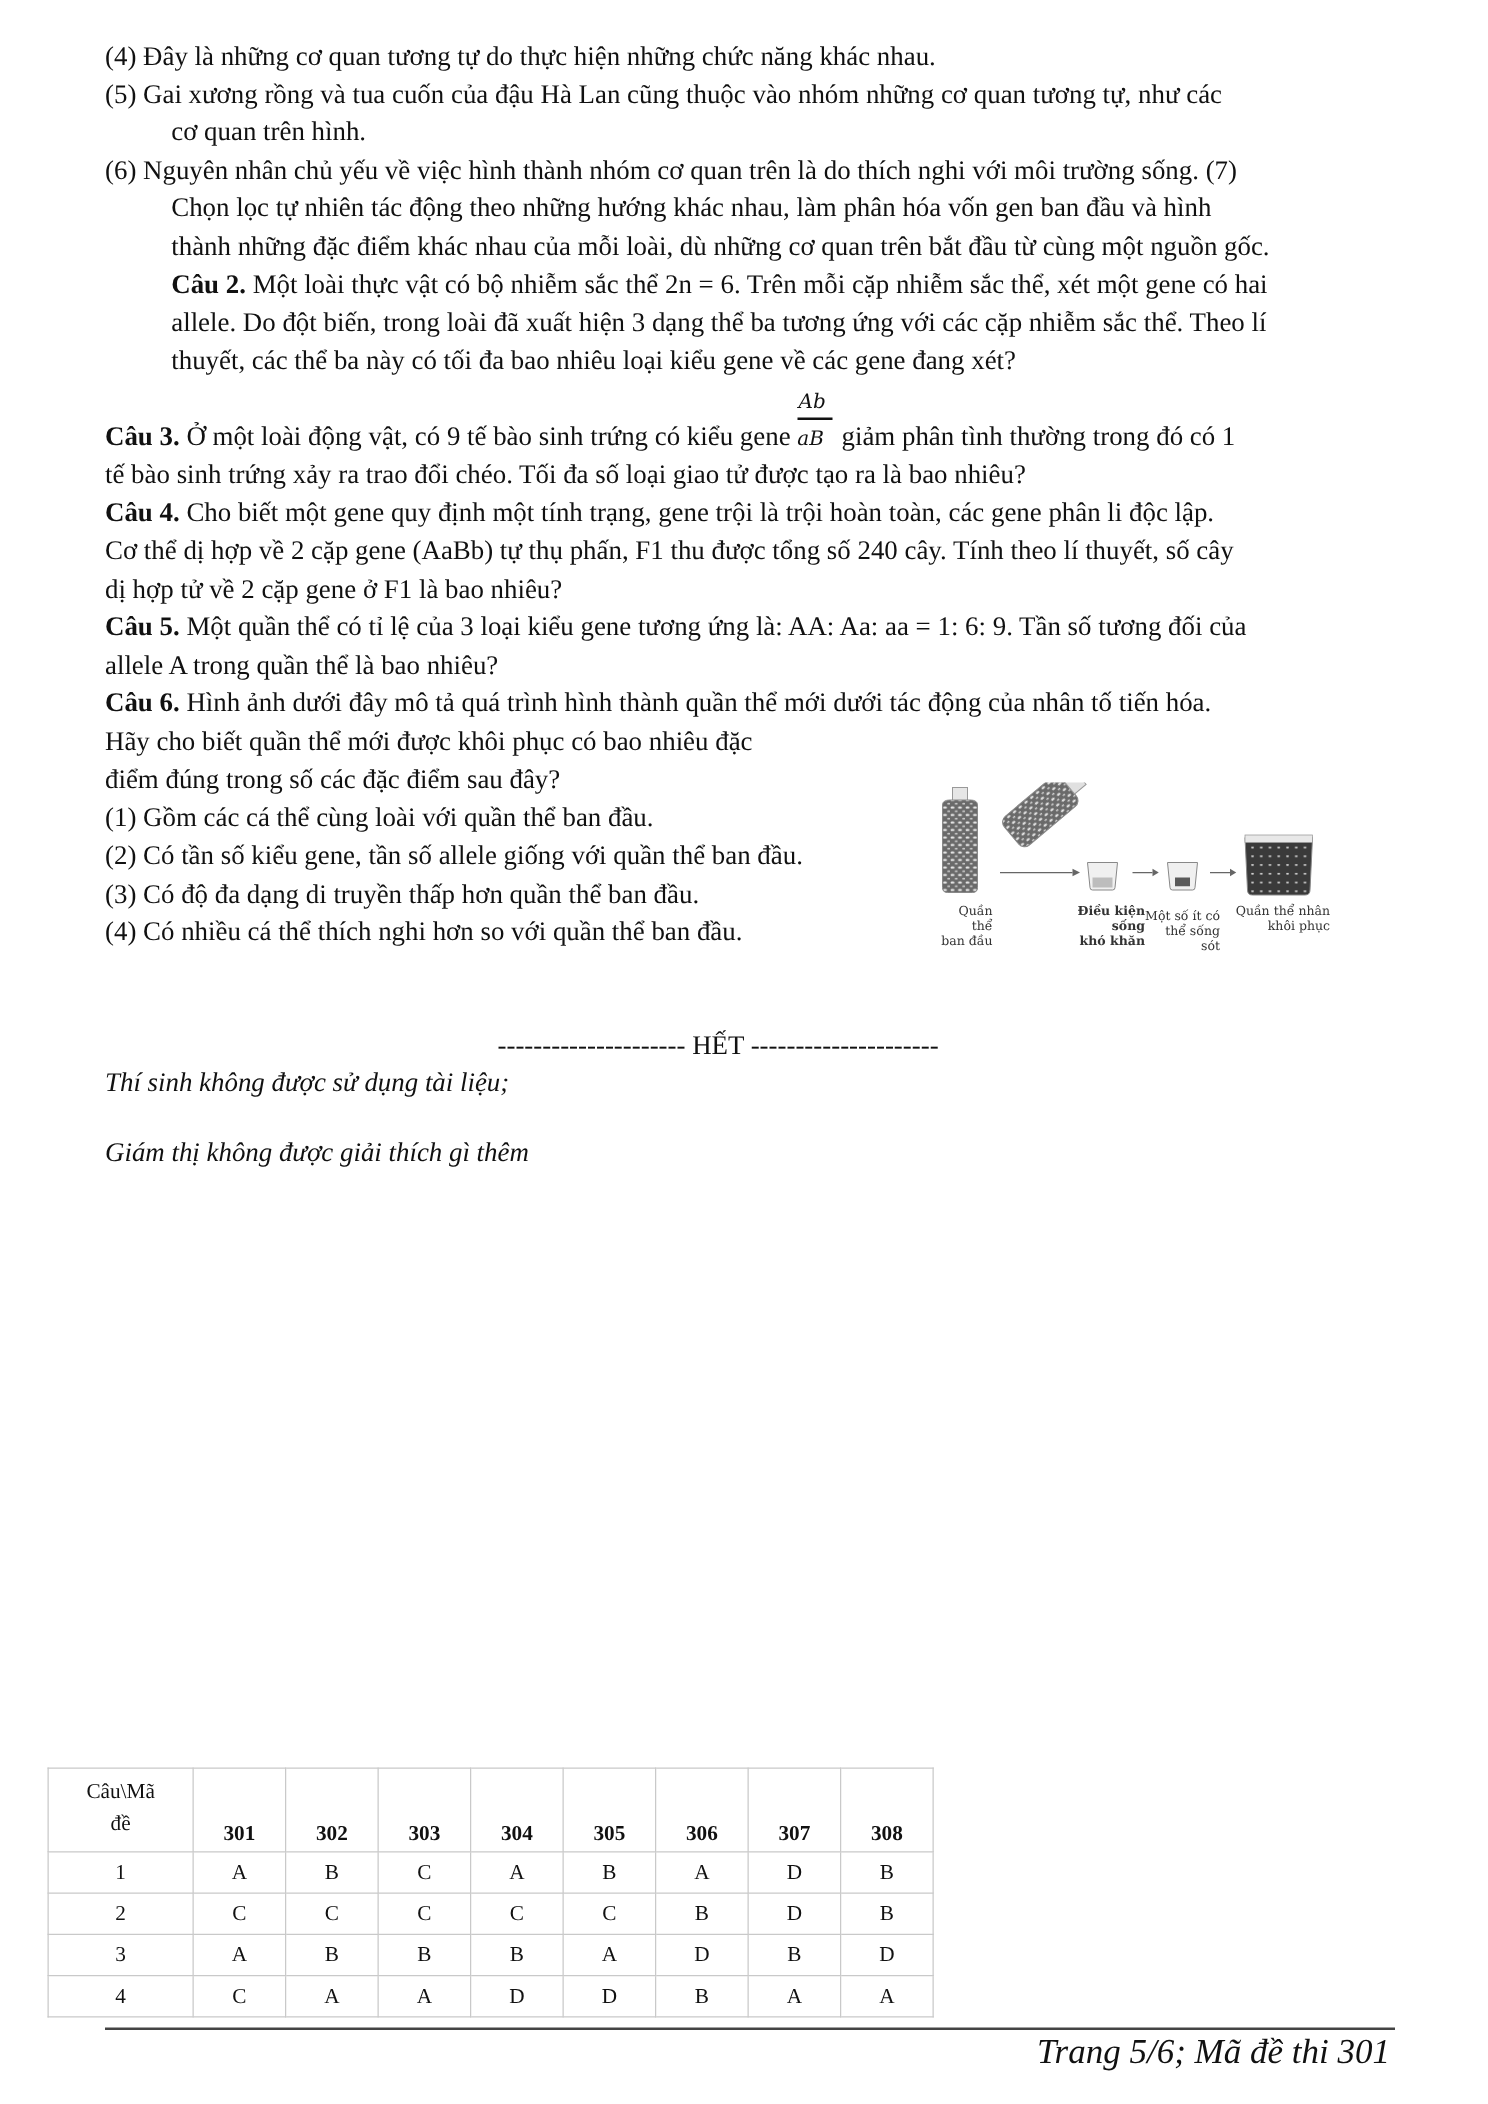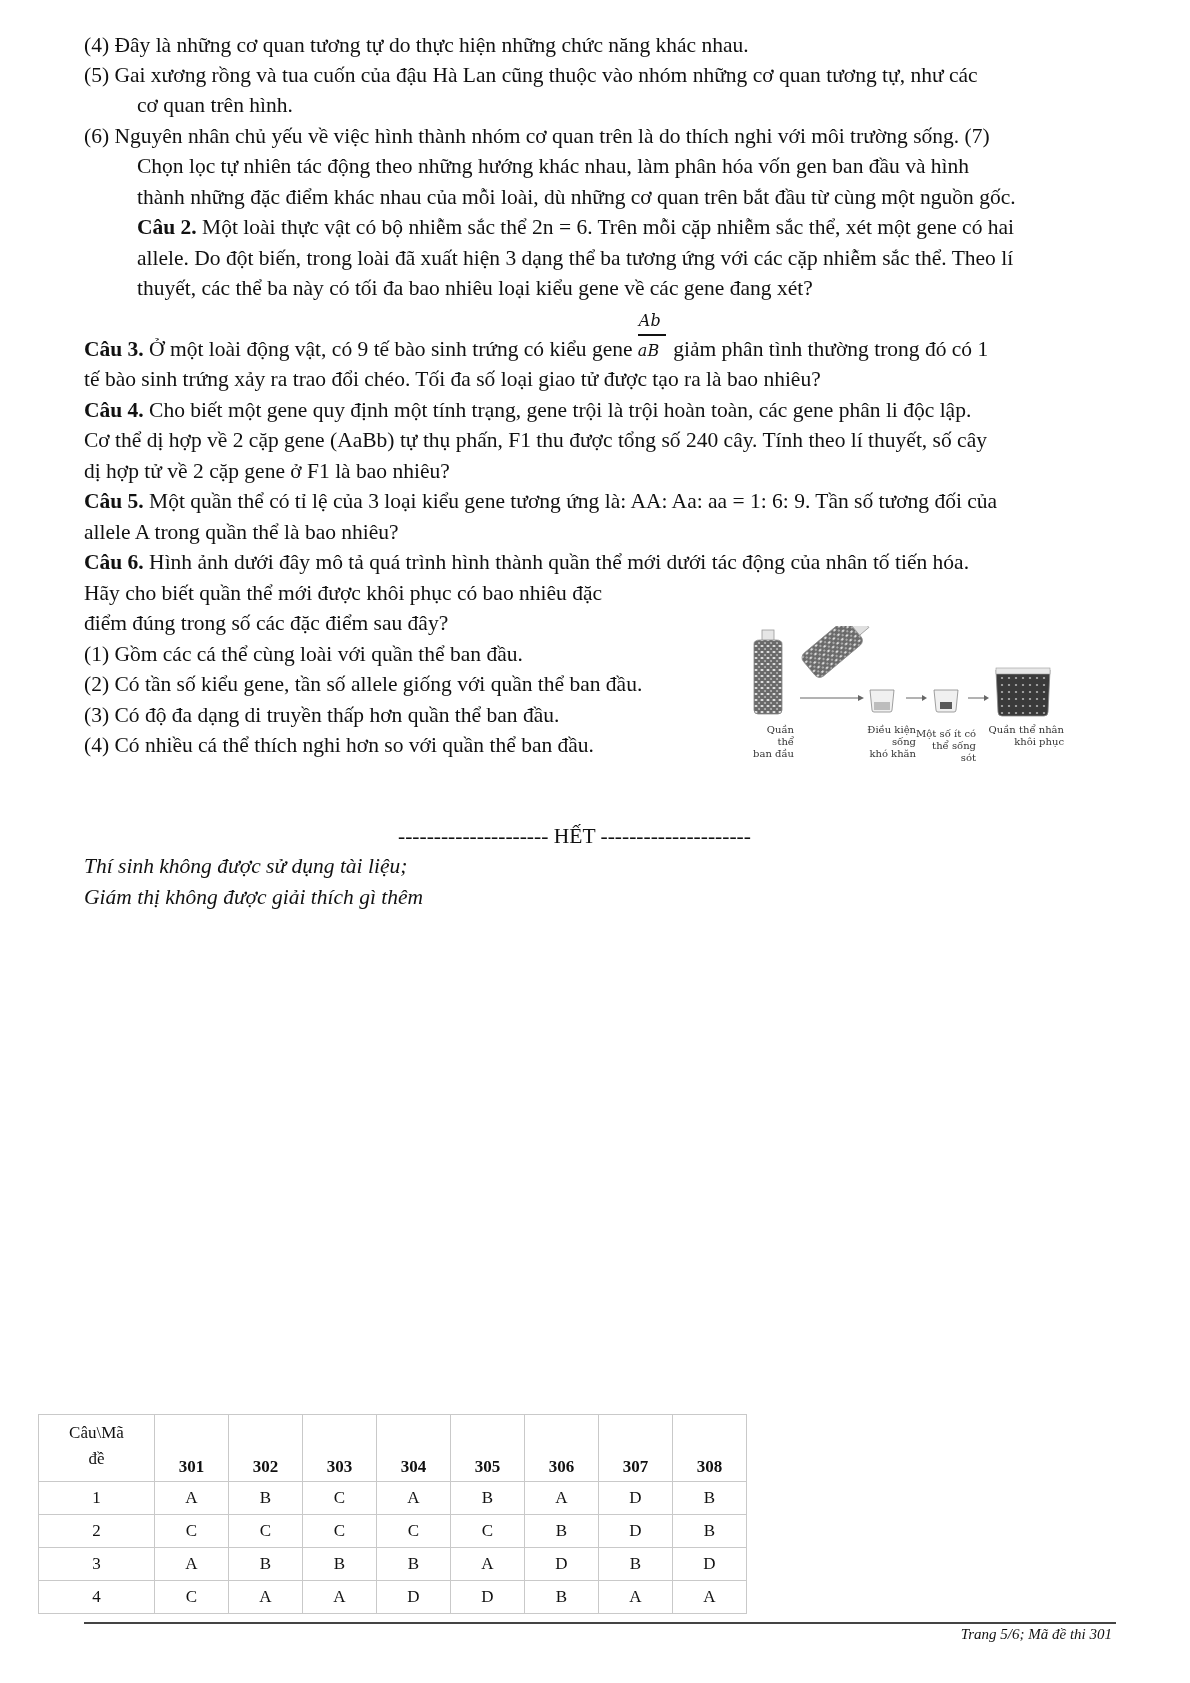--- a/index.html
+++ b/index.html
@@ -14,21 +14,21 @@
   .frac .bar { position: absolute; left: 0; top: 0; width: 28px; height: 2px; background: #111; }
   .frac .den { position: absolute; left: 0; top: 2px; font-family: "DejaVu Serif", serif; font-style: italic; font-size: 16px; }
   .italic { font-style: italic; }
   .figure { position: absolute; left: 748px; top: 626px; width: 360px; height: 130px; }
   .caption { position: absolute; font-size: 10px; text-align: right; line-height: 12px; color: #333; font-family: "DejaVu Serif", serif; }
   table.ans { position: absolute; left: 38px; top: 1414px; border-collapse: collapse; }
   table.ans td { border: 1.2px solid #c9c9c9; text-align: center; font-size: 17px; height: 32px; padding: 0; }
   table.ans tr.head td { height: 62px; vertical-align: bottom; padding-bottom: 4px; font-weight: bold; }
   table.ans tr.head td.first { font-weight: normal; line-height: 26px; vertical-align: middle; }
   .footer-rule { position: absolute; left: 84px; top: 1622px; width: 1032px; height: 1.5px; background: #444; }
-  .footer { position: absolute; right: 78px; top: 1626px; font-style: italic; font-size: 15px; }
+  .footer { position: absolute; right: 78px; top: 1626px; font-style: italic; font-size: 28px; }
 </style>
 </head>
 <body>
 
 <div class="line l0" style="top:30px">(4) Đây là những cơ quan tương tự do thực hiện những chức năng khác nhau.</div>
 <div class="line l0" style="top:60px">(5) Gai xương rồng và tua cuốn của đậu Hà Lan cũng thuộc vào nhóm những cơ quan tương tự, như các</div>
 <div class="line l1" style="top:90px">cơ quan trên hình.</div>
 <div class="line l0" style="top:121px">(6) Nguyên nhân chủ yếu về việc hình thành nhóm cơ quan trên là do thích nghi với môi trường sống. (7)</div>
 <div class="line l1" style="top:151px">Chọn lọc tự nhiên tác động theo những hướng khác nhau, làm phân hóa vốn gen ban đầu và hình</div>
 <div class="line l1" style="top:182px">thành những đặc điểm khác nhau của mỗi loài, dù những cơ quan trên bắt đầu từ cùng một nguồn gốc.</div>
@@ -114,37 +114,37 @@
 
     <g>
       <path d="M248 44 L302 44 L300 86 Q300 90 296 90 L254 90 Q250 90 250 86 Z" fill="url(#darkbeads)" stroke="#888" stroke-width="0.8"></path>
       <rect x="248" y="42" width="54" height="6" fill="#e8e8e8" stroke="#999" stroke-width="0.6"></rect>
     </g>
   </svg>
   <div class="caption" style="left:0px; top:98px; width:46px;">
     <div>Quần thể</div>
       <div>ban đầu</div>
   </div>
-  <div class="caption" style="left:96px; top:98px; width:72px;">
+  <div class="caption" style="left:96px; top:98px; width:72px;font-weight:bold;">
     <div>Điều kiện sống</div>
       <div>khó khăn</div>
   </div>
   <div class="caption" style="left:168px; top:102px; width:60px;">
     <div>Một số ít có</div>
       <div>thể sống sót</div>
   </div>
   <div class="caption" style="left:236px; top:98px; width:80px;">
     <div>Quần thể nhân</div>
       <div>khôi phục</div>
   </div>
 </div>
 
 <div class="line" style="top:821px; left:398px;">--------------------- HẾT ---------------------</div>
 <div class="line l0 italic" style="top:851px">Thí sinh không được sử dụng tài liệu;</div>
-<div class="line l0 italic" style="top:882px">Giám thị không được giải thích gì thêm</div>
+<div class="line l0 italic" style="top:907px">Giám thị không được giải thích gì thêm</div>
 
 <table class="ans">
   <tbody>
       <tr class="head">
     <td class="first" style="width:115px">
       <div>Câu\Mã</div>
           <div>đề</div>
     </td>
     <td style="width:73px">301</td>
     <td style="width:73px">302</td>

